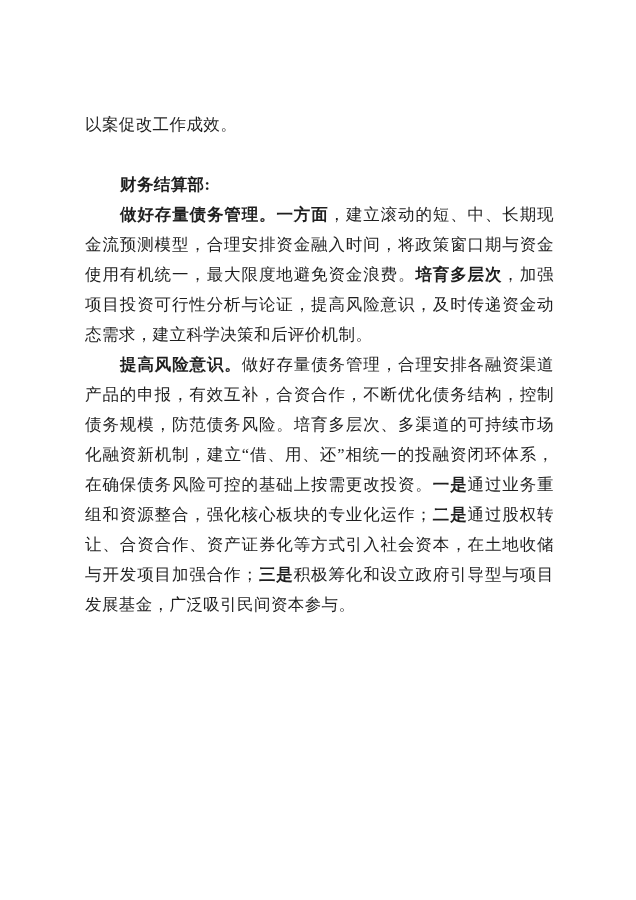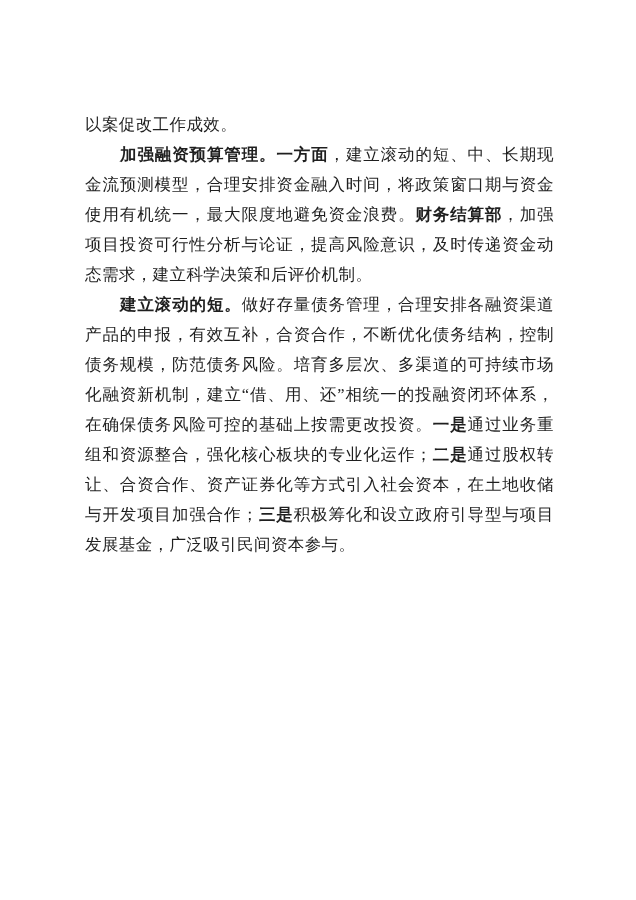--- a/index.html
+++ b/index.html
@@ -50,19 +50,20 @@
     letter-spacing: 2px;
     font-family: "Liberation Serif", "DejaVu Serif", serif;
   }
 </style>
 </head>
 <body>
 
 <div class="page" style="background: rgb(255, 255, 255);">
   <div class="content">
     <p class="para" style="color: rgb(31, 31, 31);">以案促改工作成效。</p>
+    <p class="para heading" style="color: rgb(31, 31, 31);">财务结算部:</p>
     <div id="paragraphs">
-        <p class="para indent" style="color: rgb(31, 31, 31);"><b>加强融资预算管理。</b><b>一方面</b><span>，建立滚动的短、中、长期现金流预测模型，合理安排资金融入时间，将政策窗口期与资金使用有机统一，最大限度地避免资金浪费。</span><b>财务结算部</b><span>，加强项目投资可行性分析与论证，提高风险意识，及时传递资金动态需求，建立科学决策和后评价机制。</span></p>
-        <p class="para indent" style="color: rgb(31, 31, 31);"><b>建立滚动的短。</b><span>做好存量债务管理，合理安排各融资渠道产品的申报，有效互补，合资合作，不断优化债务结构，控制债务规模，防范债务风险。培育多层次、多渠道的可持续市场化融资新机制，建立“借、用、还”相统一的投融资闭环体系，在确保债务风险可控的基础上按需更改投资。</span><b>一是</b><span>通过业务重组和资源整合，强化核心板块的专业化运作；</span><b>二是</b><span>通过股权转让、合资合作、资产证券化等方式引入社会资本，在土地收储与开发项目加强合作；</span><b>三是</b><span>积极筹化和设立政府引导型与项目发展基金，广泛吸引民间资本参与。</span></p>
+        <p class="para indent" style="color: rgb(31, 31, 31);"><b>做好存量债务管理。</b><b>一方面</b><span>，建立滚动的短、中、长期现金流预测模型，合理安排资金融入时间，将政策窗口期与资金使用有机统一，最大限度地避免资金浪费。</span><b>培育多层次</b><span>，加强项目投资可行性分析与论证，提高风险意识，及时传递资金动态需求，建立科学决策和后评价机制。</span></p>
+        <p class="para indent" style="color: rgb(31, 31, 31);"><b>提高风险意识。</b><span>做好存量债务管理，合理安排各融资渠道产品的申报，有效互补，合资合作，不断优化债务结构，控制债务规模，防范债务风险。培育多层次、多渠道的可持续市场化融资新机制，建立“借、用、还”相统一的投融资闭环体系，在确保债务风险可控的基础上按需更改投资。</span><b>一是</b><span>通过业务重组和资源整合，强化核心板块的专业化运作；</span><b>二是</b><span>通过股权转让、合资合作、资产证券化等方式引入社会资本，在土地收储与开发项目加强合作；</span><b>三是</b><span>积极筹化和设立政府引导型与项目发展基金，广泛吸引民间资本参与。</span></p>
       </div>
   </div>
   <div class="footer" style="color: rgb(31, 31, 31);">- 4 -</div>
 </div>
 
 </body></html>

